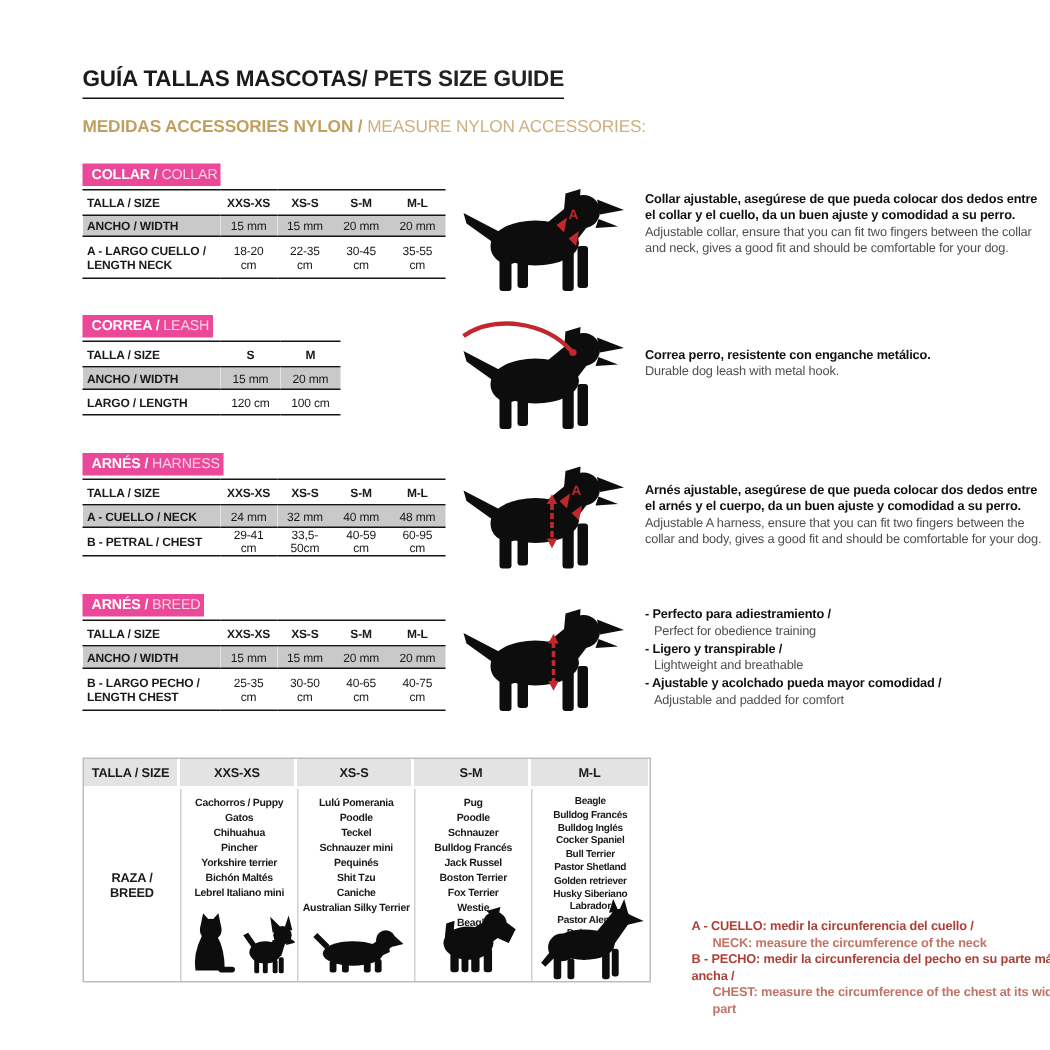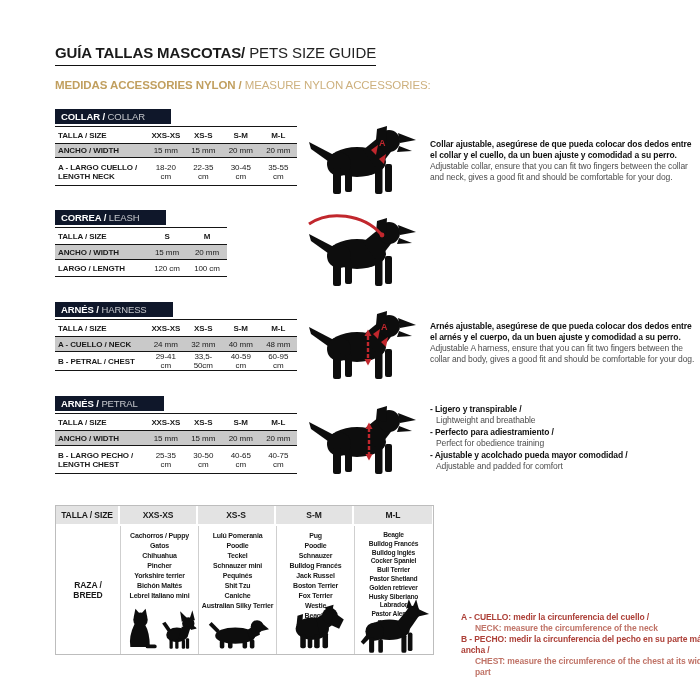--- a/index.html
+++ b/index.html
@@ -3,27 +3,27 @@
 <meta charset="utf-8">
 <style>
   html,body{margin:0;padding:0;background:#ffffff;}
   .page{position:relative;width:700px;height:700px;background:#fff;overflow:hidden;
         font-family:"Liberation Sans",sans-serif;color:#1a1a1a;letter-spacing:-0.1px;}
   .abs{position:absolute;}
 
   
   .title{left:55px;top:44px;font-size:15px;font-weight:700;border-bottom:1.6px solid #111;
          padding-bottom:4px;white-space:nowrap;}
-  .title .en{font-weight:400;color:#222;text-align:right;}
+  .title .en{font-weight:700;color:#222;text-align:right;}
   .subtitle{left:55px;top:79px;font-size:11.5px;font-weight:700;color:#c19f5f;white-space:nowrap;}
   .subtitle .en{font-weight:400;color:#cdb07d;}
 
   
-  .badge{display:inline-block;background:#0f172a;color:#fff;font-size:9.5px;font-weight:700;
-         padding:2px 26px 2px 6px;white-space:nowrap;}
+  .badge{display:inline-block;background:#ec4899;color:#fff;font-size:9.5px;font-weight:700;
+         padding:2px 2px 2px 6px;white-space:nowrap;}
   .badge .en{font-weight:400;color:rgba(255,255,255,0.75);}
 
   
   table.sizetable{border-collapse:collapse;table-layout:fixed;font-size:8px;
                   border-top:1.4px solid #151515;border-bottom:1.4px solid #151515;}
   table.sizetable tr{border-bottom:1px solid #151515;}
   table.sizetable tr:last-child{border-bottom:none;}
   table.sizetable th,table.sizetable td{padding:0 3px;text-align:center;font-weight:400;overflow:hidden;}
   table.sizetable th{font-weight:700;}
   table.sizetable .lbl{text-align:left;font-weight:700;line-height:9px;}
@@ -125,21 +125,21 @@
         <rect x="40" y="52" width="7" height="22" rx="2"></rect>
       </g>
       <g fill="#c1272d">
         <text x="74" y="28" font-size="9" font-weight="bold">A</text>
         <polygon points="66,32 73,27 71,37"></polygon>
         <polygon points="74,41 81,36 79,46"></polygon>
       </g>
     </svg>
   </div>
 
-  <div class="abs desc" style="left:430px;top:127px;margin-top:12px;">
+  <div class="abs desc" style="left:430px;top:127px;">
     <div class="es">Collar ajustable, asegúrese de que pueda colocar dos dedos entre el collar y el cuello, da un buen ajuste y comodidad a su perro.</div>
     <div class="en">Adjustable collar, ensure that you can fit two fingers between the collar and neck, gives a good fit and should be comfortable for your dog.</div>
   </div>
 
   <div class="abs" style="left:55px;top:207px;">
     <span class="badge"><span>CORREA /</span><span class="en"> LEASH</span></span>
   </div>
 
   <table class="abs sizetable" style="left:55px;top:227px;width:172px;">
     <colgroup>
@@ -182,20 +182,24 @@
         <rect x="28" y="50" width="8" height="26" rx="2"></rect>
         <rect x="40" y="52" width="7" height="22" rx="2"></rect>
       </g>
       <g>
         <path d="M76,24 C58,4 24,0 4,14" stroke="#c1272d" stroke-width="3" fill="none"></path>
         <circle cx="77" cy="25" r="2.4" fill="#c1272d"></circle>
       </g>
     </svg>
   </div>
 
+  <div class="abs desc" style="left:430px;top:231px;">
+    <div class="es">Correa perro, resistente con enganche metálico.</div>
+    <div class="en">Durable dog leash with metal hook.</div>
+  </div>
 
   <div class="abs" style="left:55px;top:299px;">
     <span class="badge"><span>ARNÉS /</span><span class="en"> HARNESS</span></span>
   </div>
 
   <table class="abs sizetable" style="left:55px;top:319px;width:242px;">
     <colgroup>
         <col style="width:92px">
         <col>
         <col>
@@ -253,21 +257,21 @@
       </g>
     </svg>
   </div>
 
   <div class="abs desc" style="left:430px;top:321px;">
     <div class="es">Arnés ajustable, asegúrese de que pueda colocar dos dedos entre el arnés y el cuerpo, da un buen ajuste y comodidad a su perro.</div>
     <div class="en">Adjustable A harness, ensure that you can fit two fingers between the collar and body, gives a good fit and should be comfortable for your dog.</div>
   </div>
 
   <div class="abs" style="left:55px;top:393px;">
-    <span class="badge"><span>ARNÉS /</span><span class="en"> PETRAL</span></span>
+    <span class="badge"><span>ARNÉS /</span><span class="en"> BREED</span></span>
   </div>
 
   <table class="abs sizetable" style="left:55px;top:413px;width:242px;">
     <colgroup>
         <col style="width:92px">
         <col>
         <col>
         <col>
         <col>
       </colgroup>
@@ -315,26 +319,26 @@
       <g fill="#c1272d">
         <line x1="64" y1="30" x2="64" y2="57" stroke="#c1272d" stroke-width="2.4" stroke-dasharray="4,2"></line>
         <polygon points="60.5,31 67.5,31 64,24.5"></polygon>
         <polygon points="60.5,56 67.5,56 64,62.5"></polygon>
       </g>
     </svg>
   </div>
 
   <div class="abs bullets" style="left:430px;top:404px;">
     <div class="bullet">
+      <div class="b-es">- Perfecto para adiestramiento /</div>
+      <div class="b-en">Perfect for obedience training</div>
+    </div>
+    <div class="bullet">
       <div class="b-es">- Ligero y transpirable /</div>
       <div class="b-en">Lightweight and breathable</div>
-    </div>
-    <div class="bullet">
-      <div class="b-es">- Perfecto para adiestramiento /</div>
-      <div class="b-en">Perfect for obedience training</div>
     </div>
     <div class="bullet">
       <div class="b-es">- Ajustable y acolchado pueda mayor comodidad /</div>
       <div class="b-en">Adjustable and padded for comfort</div>
     </div>
   </div>
 
   <div class="abs breedtable">
     <div class="bt-header">
       <div class="bt-hcell">TALLA /  SIZE</div>

